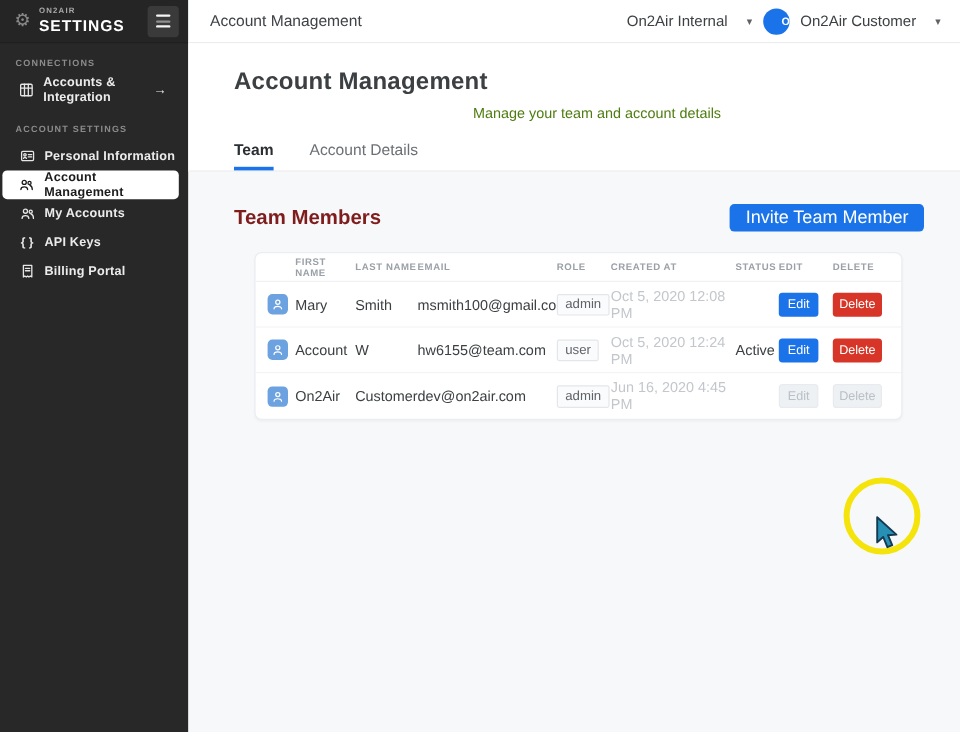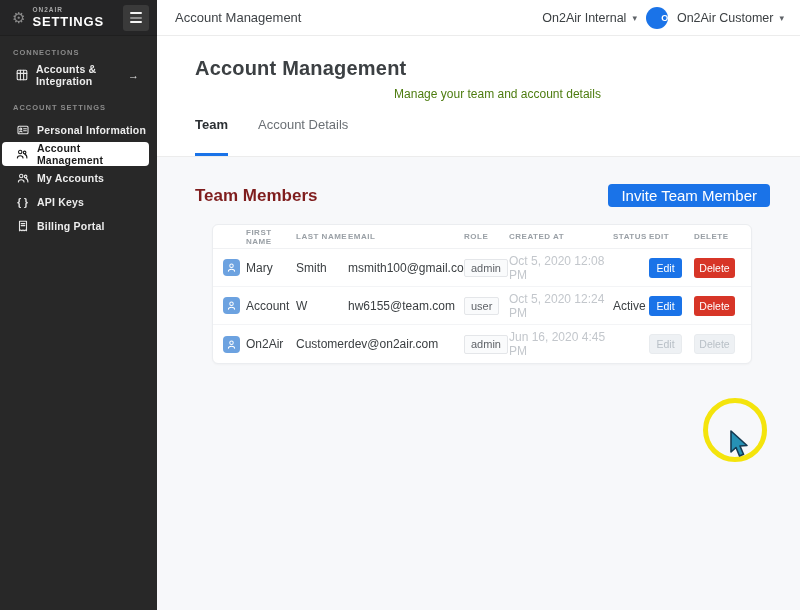--- a/index.html
+++ b/index.html
@@ -29,29 +29,29 @@
   .side-item .trailing { margin-left:auto; margin-right:10px; font-size:11px; color:#e6e6e6; }
   .side-item.active { background:#ffffff; color:#1b1b1b; }
   .side-item.active .icon { color:#1b1b1b; }
 
   
   .rightcol { flex:1; display:flex; flex-direction:column; background:#f7f8fa; }
 
   .topbar { height:36px; background:#ffffff; border-bottom:1px solid #ececec; display:flex; align-items:center; padding:0 16px 0 18px; }
   .tb-title { font-size:13px; color:#3f4347; }
   .tb-right { margin-left:auto; display:flex; align-items:center; gap:9px; }
-  .tb-select { display:flex; align-items:center; gap:6px; font-size:12.5px; color:#3c4043; cursor:pointer; }
+  .tb-select { display:flex; align-items:center; gap:16px; font-size:12.5px; color:#3c4043; cursor:pointer; }
   .caret { font-size:9px; color:#5f6368; }
   .tb-avatar { width:22px; height:22px; border-radius:50%; background:#1a73e8; color:#fff; font-size:9px; font-weight:bold; display:flex; align-items:center; justify-content:center; cursor:pointer;padding-left:22px; }
 
   .page-head { background:#ffffff; padding:21px 0 0 38px; border-bottom:1px solid #ececec; }
   .page-title { font-size:20px; font-weight:bold; color:#3c4043; letter-spacing:0.2px; }
   .page-sub { font-size:12px; color:#4d7c0f; margin-top:7px;text-align:center; }
   .tabs { display:flex; gap:30px; margin-top:16px; }
-  .tab { font-size:13px; color:#6b7075; padding-bottom:21px; cursor:pointer; border-bottom:3px solid transparent; }
+  .tab { font-size:13px; color:#6b7075; padding-bottom:7px; cursor:pointer; border-bottom:3px solid transparent; }
   .tab.active { color:#2b2f33; font-weight:bold; border-bottom-color:#1a73e8; }
 
   .page-lower { flex:1; position:relative; }
   .team-row { display:flex; align-items:center; padding:27px 30px 0 38px; }
   .team-title { font-size:17px; font-weight:bold; color:#7f1d1d; }
   .btn-invite { margin-left:auto; background:#1a73e8; color:#fff; border:none; border-radius:4px; font-size:15px; font-family:inherit; padding:0 13px; height:23px; cursor:pointer; }
 
   
   .table-card { margin:17px 0 0 55px; width:540px; background:#ffffff; border:1px solid #ebedf0; border-radius:6px; box-shadow:0 1px 2px rgba(0,0,0,0.03); overflow:hidden; }
   .thead, .trow { display:grid; grid-template-columns:23px 50px 52px 116px 45px 104px 36px 45px 1fr; align-items:center; padding:0 10px; }

